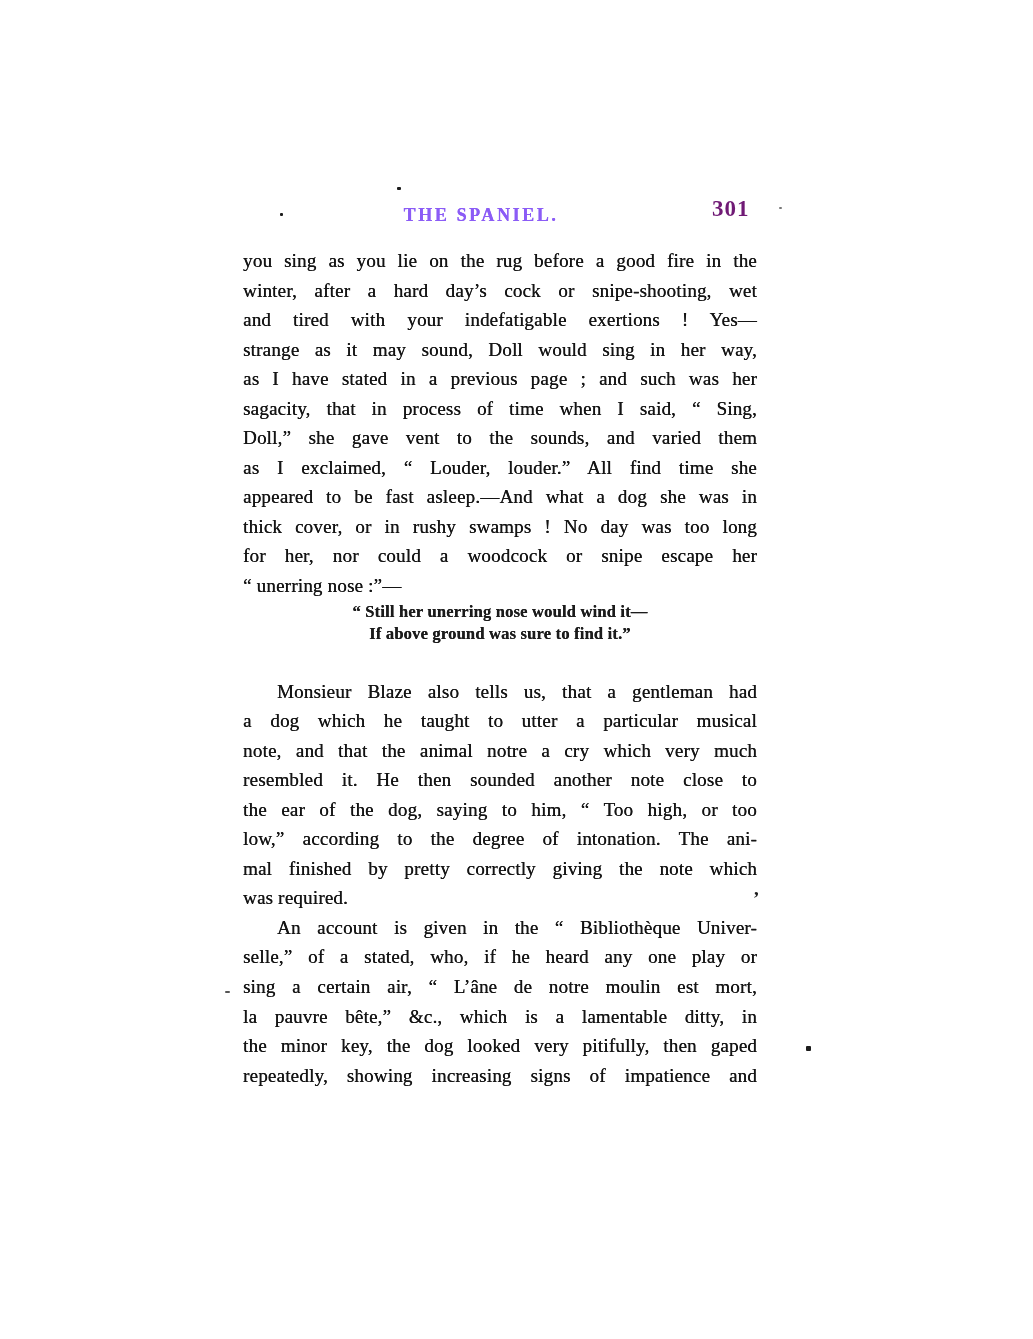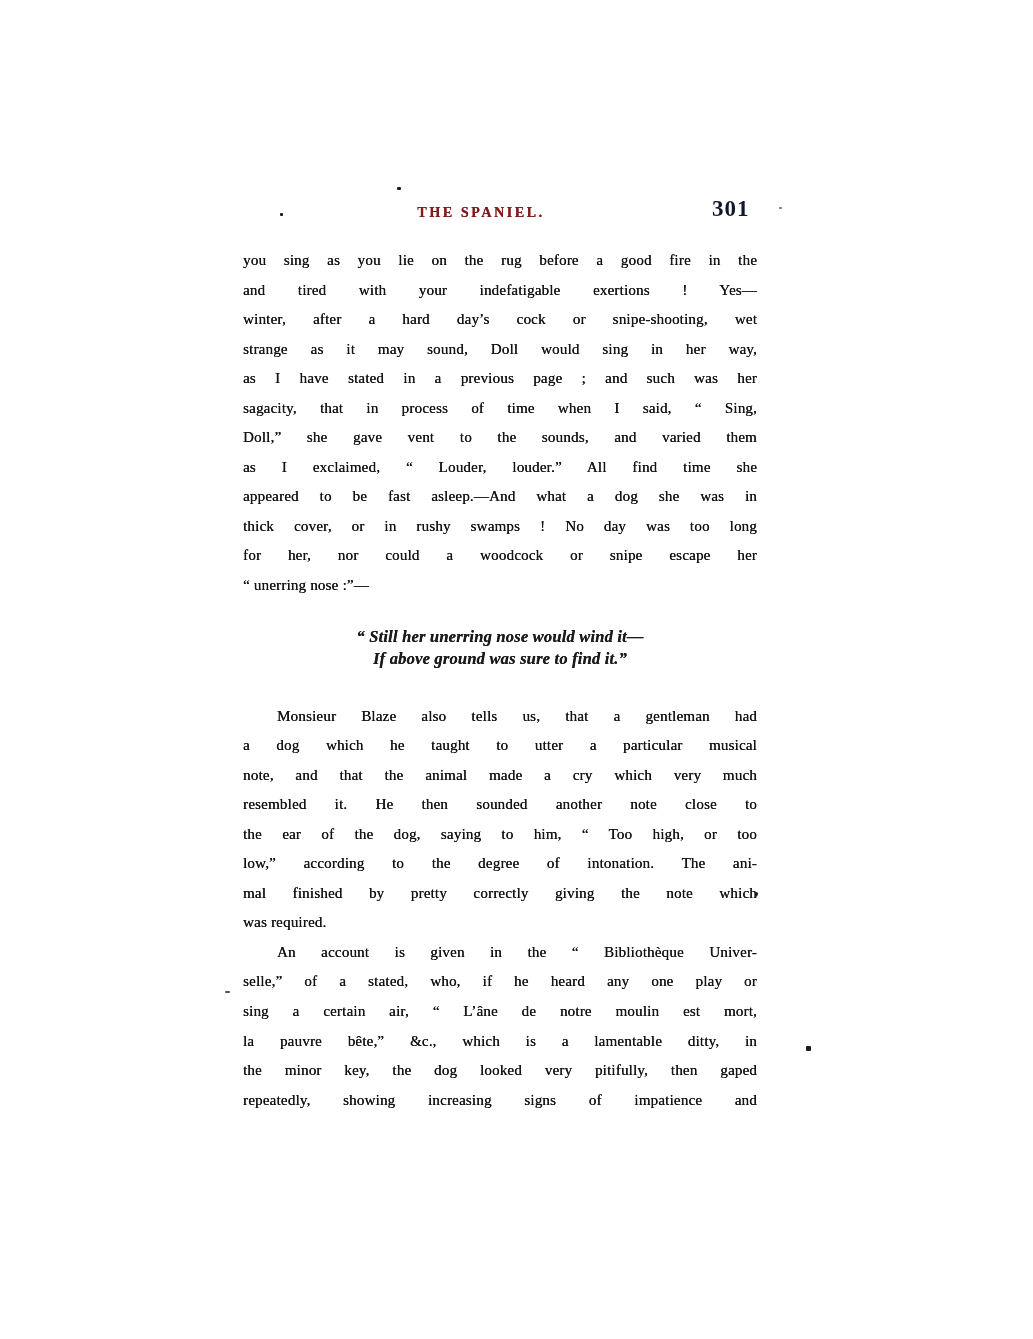--- a/index.html
+++ b/index.html
@@ -16,63 +16,61 @@
     font-family: "Liberation Serif", "DejaVu Serif", serif;
     color: #151515;
   }
   
   .running-title {
     position: absolute;
     top: 205px;
     left: 243px;
     width: 476px;
     text-align: center;
-    font-size: 14px;
+    font-size: 18px;
     font-weight: bold;
     letter-spacing: 2.6px;
-    color: #7f1d1d;
+    color: #8b5cf6;
     text-shadow: 0.2px 0 0.3px currentColor;
     font-family: Liberation Serif, serif;
   }
   .page-number {
     position: absolute;
     top: 196px;
     left: 712px;
     font-size: 23px;
     font-weight: bold;
     letter-spacing: 1px;
-    color: #0f172a;
+    color: #701a75;
   }
   
   .text-block {
     position: absolute;
     left: 243px;
     top: 246px;
     width: 514px;
   }
   .bodyline {
-    font-size: 15px;
+    font-size: 19px;
     line-height: 29.55px;
     letter-spacing: 0.2px;
     text-align: justify;
     text-align-last: justify;
     white-space: normal;
     text-shadow: 0.25px 0 0.3px currentColor;
     font-family: Liberation Serif, serif;
   }
   .bodyline.para-end {
     text-align-last: left;
   }
   .bodyline.indent {
     text-indent: 34px;
   }
   .verse {
-    margin-top: 25px;
     margin-bottom: 31px;
-    font-style: italic;
   }
   .verseline {
     font-size: 16.5px;
     line-height: 22.5px;
     letter-spacing: 0.2px;
     text-align: center;
     font-weight: bold;
     color: #1b1b1b;
     text-shadow: 0.15px 0 0.2px currentColor;
   }
@@ -101,42 +99,42 @@
 
 <div class="page">
 
   <div class="running-title">THE SPANIEL.</div>
   <div class="page-number">301</div>
 
   <div class="text-block">
 
     <div>
       <div class="bodyline">you sing as you lie on the rug before a good fire in the</div>
+      <div class="bodyline">winter, after a hard day’s cock or snipe-shooting, wet</div>
       <div class="bodyline">and tired with your indefatigable exertions !  Yes—</div>
-      <div class="bodyline">winter, after a hard day’s cock or snipe-shooting, wet</div>
       <div class="bodyline">strange as it may sound, Doll would sing in her way,</div>
       <div class="bodyline">as I have stated in a previous page ; and such was her</div>
       <div class="bodyline">sagacity, that in process of time when I said, “ Sing,</div>
       <div class="bodyline">Doll,” she gave vent to the sounds, and varied them</div>
       <div class="bodyline">as I exclaimed, “ Louder, louder.”  All find time she</div>
       <div class="bodyline">appeared to be fast asleep.—And what a dog she was in</div>
       <div class="bodyline">thick cover, or in rushy swamps !  No day was too long</div>
       <div class="bodyline">for her, nor could a woodcock or snipe escape her</div>
       <div class="bodyline para-end">“ unerring nose :”—</div>
     </div>
 
     <div class="verse">
       <div class="verseline">“ Still her unerring nose would wind it—</div>
       <div class="verseline">If above ground was sure to find it.”</div>
     </div>
 
     <div>
       <div class="bodyline indent">Monsieur Blaze also tells us, that a gentleman had</div>
       <div class="bodyline">a dog which he taught to utter a particular musical</div>
-      <div class="bodyline">note, and that the animal made a cry which very much</div>
+      <div class="bodyline">note, and that the animal notre a cry which very much</div>
       <div class="bodyline">resembled it.  He then sounded another note close to</div>
       <div class="bodyline">the ear of the dog, saying to him, “ Too high, or too</div>
       <div class="bodyline">low,” according to the degree of intonation.  The ani-</div>
       <div class="bodyline">mal finished by pretty correctly giving the note which</div>
       <div class="bodyline para-end">was required.</div>
     </div>
 
     <div>
       <div class="bodyline indent">An account is given in the “ Bibliothèque Univer-</div>
       <div class="bodyline">selle,” of a stated, who, if he heard any one play or</div>

